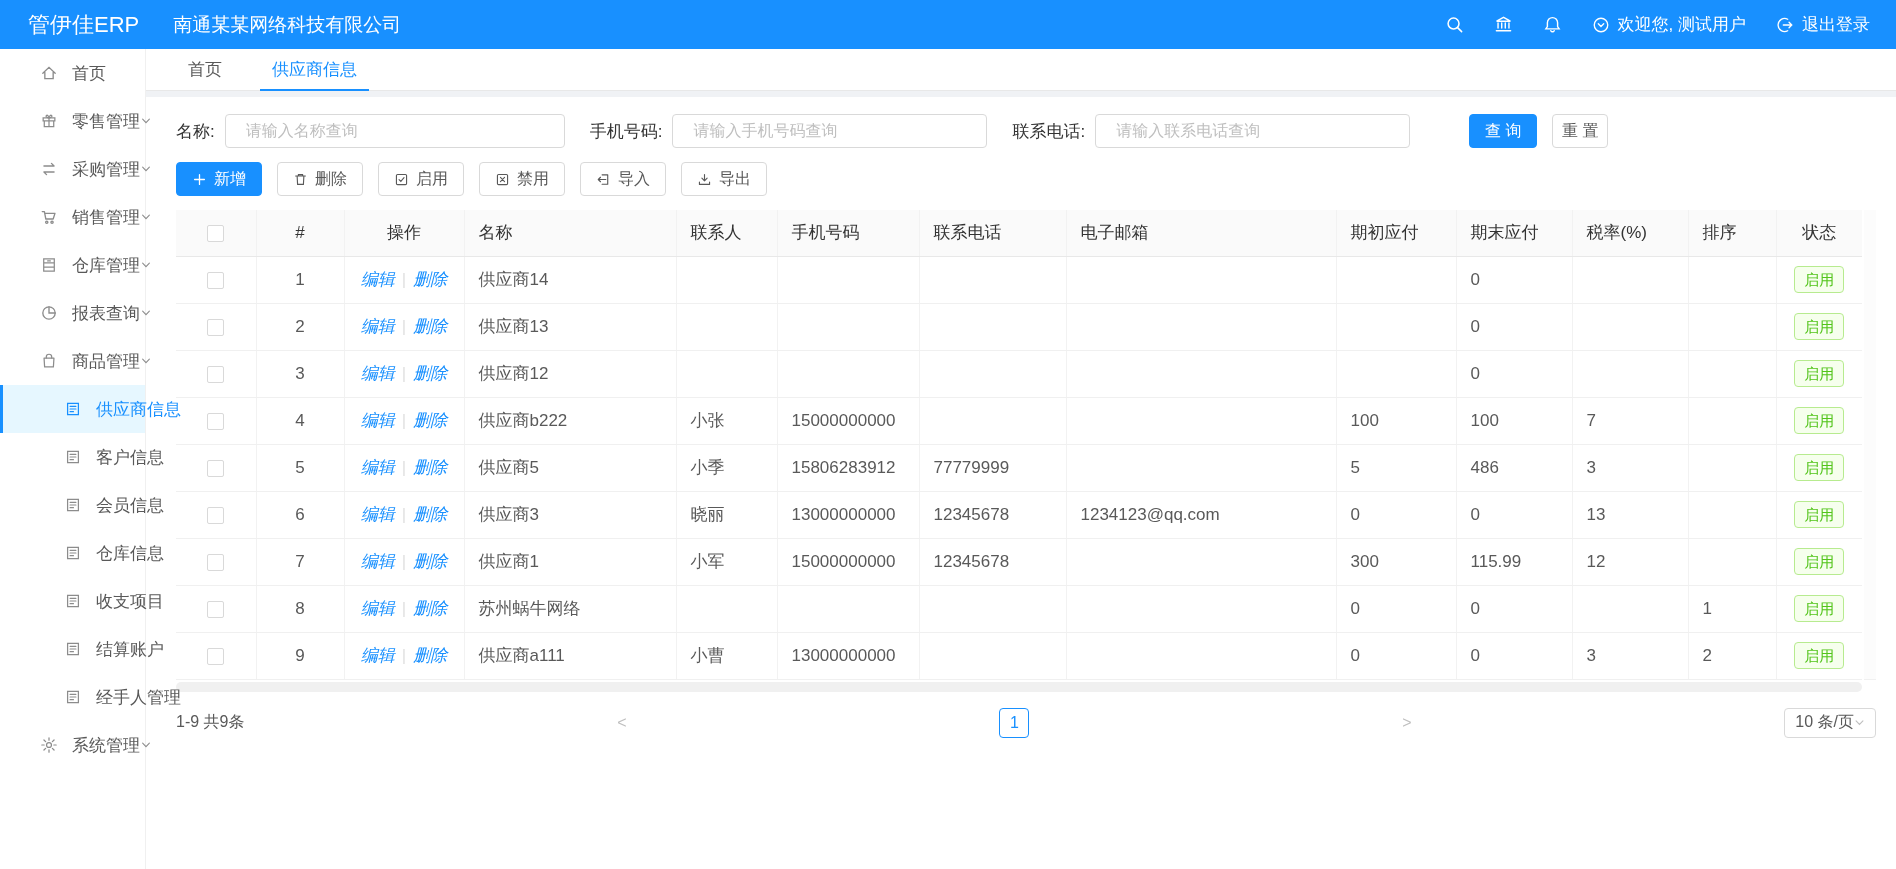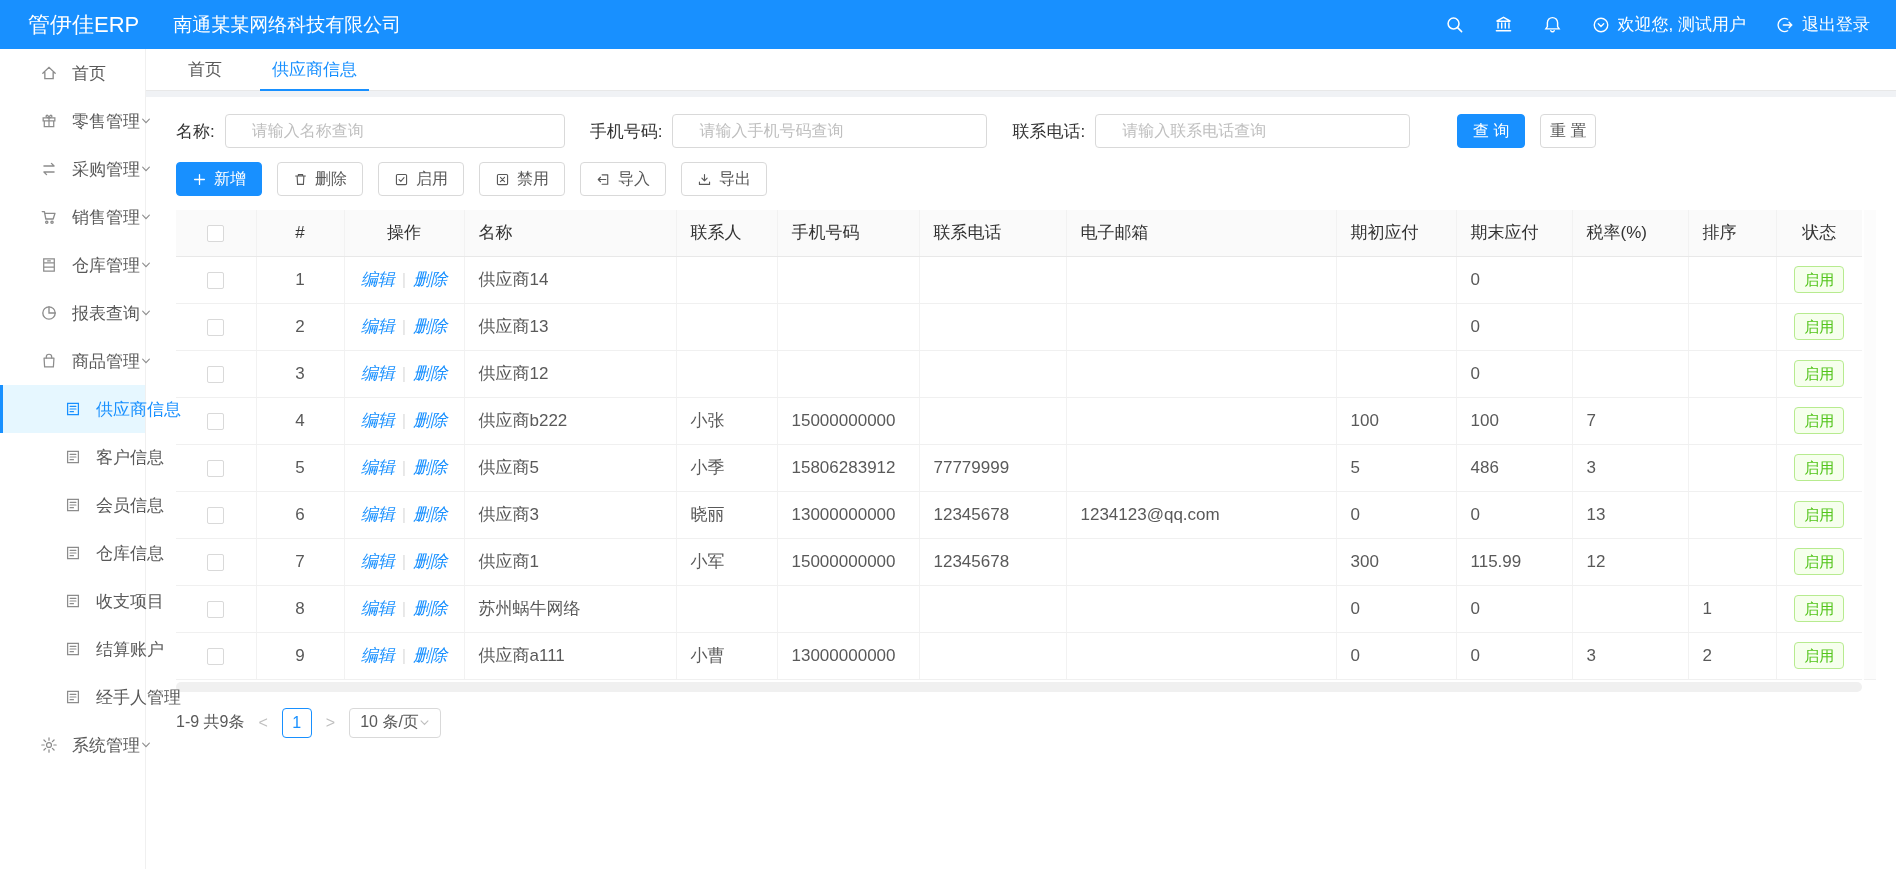--- a/index.html
+++ b/index.html
@@ -36,30 +36,30 @@
     position:relative; margin-right:14px; cursor:pointer; }
   .tab.active { color:#1890ff; }
   .tab.active::after { content:""; position:absolute; left:6px; right:6px; bottom:-1px; height:2px; background:#1890ff; }
 
   .content { flex:1; background:#fff; margin-top:6px; padding:0 20px 0 30px; overflow:hidden; }
 
   
   .filters { margin-top:17px; display:flex; align-items:center; font-size:17px; color:#333; }
   .f-group { display:flex; align-items:center; margin-right:25px; }
   .f-label { margin-right:10px; white-space:nowrap; }
-  .f-input { height:34px; border:1px solid #d9d9d9; border-radius:4px; padding:0 26px;
+  .f-input { height:34px; border:1px solid #d9d9d9; border-radius:4px; padding:0 20px;
     font-size:16px; color:#333; outline:none; font-family:inherit; }
   .f-input::placeholder { color:#bfbfbf; }
   .w340 { width:340px; } .w315 { width:315px; }
 
   .btn { height:34px; border-radius:4px; border:1px solid #d9d9d9; background:#fff; color:#595959;
     font-size:16px; display:inline-flex; align-items:center; justify-content:center;
     padding:0 15px; cursor:pointer; gap:7px; white-space:nowrap; font-family:inherit; }
   .btn.primary { background:#1890ff; border-color:#1890ff; color:#fff; }
-  .btn-search { width:68px; margin-left:22px; padding:0; }
+  .btn-search { width:68px; margin-left:34px; padding:0; }
   .btn-reset { width:56px; margin-left:15px; padding:0; }
   .btn svg { width:15px; height:15px; }
 
   .toolbar { margin-top:14px; display:flex; gap:15px; }
 
   
   .table-wrap { margin-top:14px; position:relative; padding-right:14px; }
   .table-wrap::after { content:""; position:absolute; top:0; right:0; width:12px; bottom:0;
     background:#fcfcfc; border-bottom:1px solid #f0f0f0; }
   table { width:100%; border-collapse:collapse; table-layout:fixed; font-size:17px; color:#595959; }
@@ -72,21 +72,21 @@
   .checkbox { display:inline-block; width:17px; height:17px; border:1px solid #d9d9d9;
     border-radius:2px; background:#fff; vertical-align:middle; cursor:pointer; }
   .op-link { color:#1890ff; text-decoration:none; cursor:pointer;font-style:italic; }
   .op-sep { color:#e0e0e0; margin:0 7px; }
   .badge { display:inline-block; padding:2px 9px; border:1px solid #b7eb8f; background:#f6ffed;
     color:#52c41a; border-radius:4px; font-size:15px; line-height:21px; }
 
   .h-scrollbar { height:10px; background:#f0f0f0; border-radius:5px; margin-top:2px; margin-right:14px; cursor:pointer; }
 
   
-  .pagination { display:flex; justify-content:flex-start; align-items:center; gap:14px;
+  .pagination { display:flex; justify-content:space-between; align-items:center; gap:14px;
     margin-top:16px; font-size:16px; color:#595959; }
   .pg-arrow { color:#bfbfbf; cursor:pointer; font-size:16px; }
   .pg-num { min-width:30px; height:30px; border:1px solid #1890ff; color:#1890ff; border-radius:4px;
     display:inline-flex; align-items:center; justify-content:center; background:#fff; cursor:pointer; }
   .pg-size { height:30px; border:1px solid #d9d9d9; border-radius:4px; display:inline-flex;
     align-items:center; padding:0 10px; gap:0; background:#fff; cursor:pointer; color:#595959; }
   .pg-size svg { width:11px; height:11px; color:#bfbfbf; }
 </style>
 </head>
 <body>

